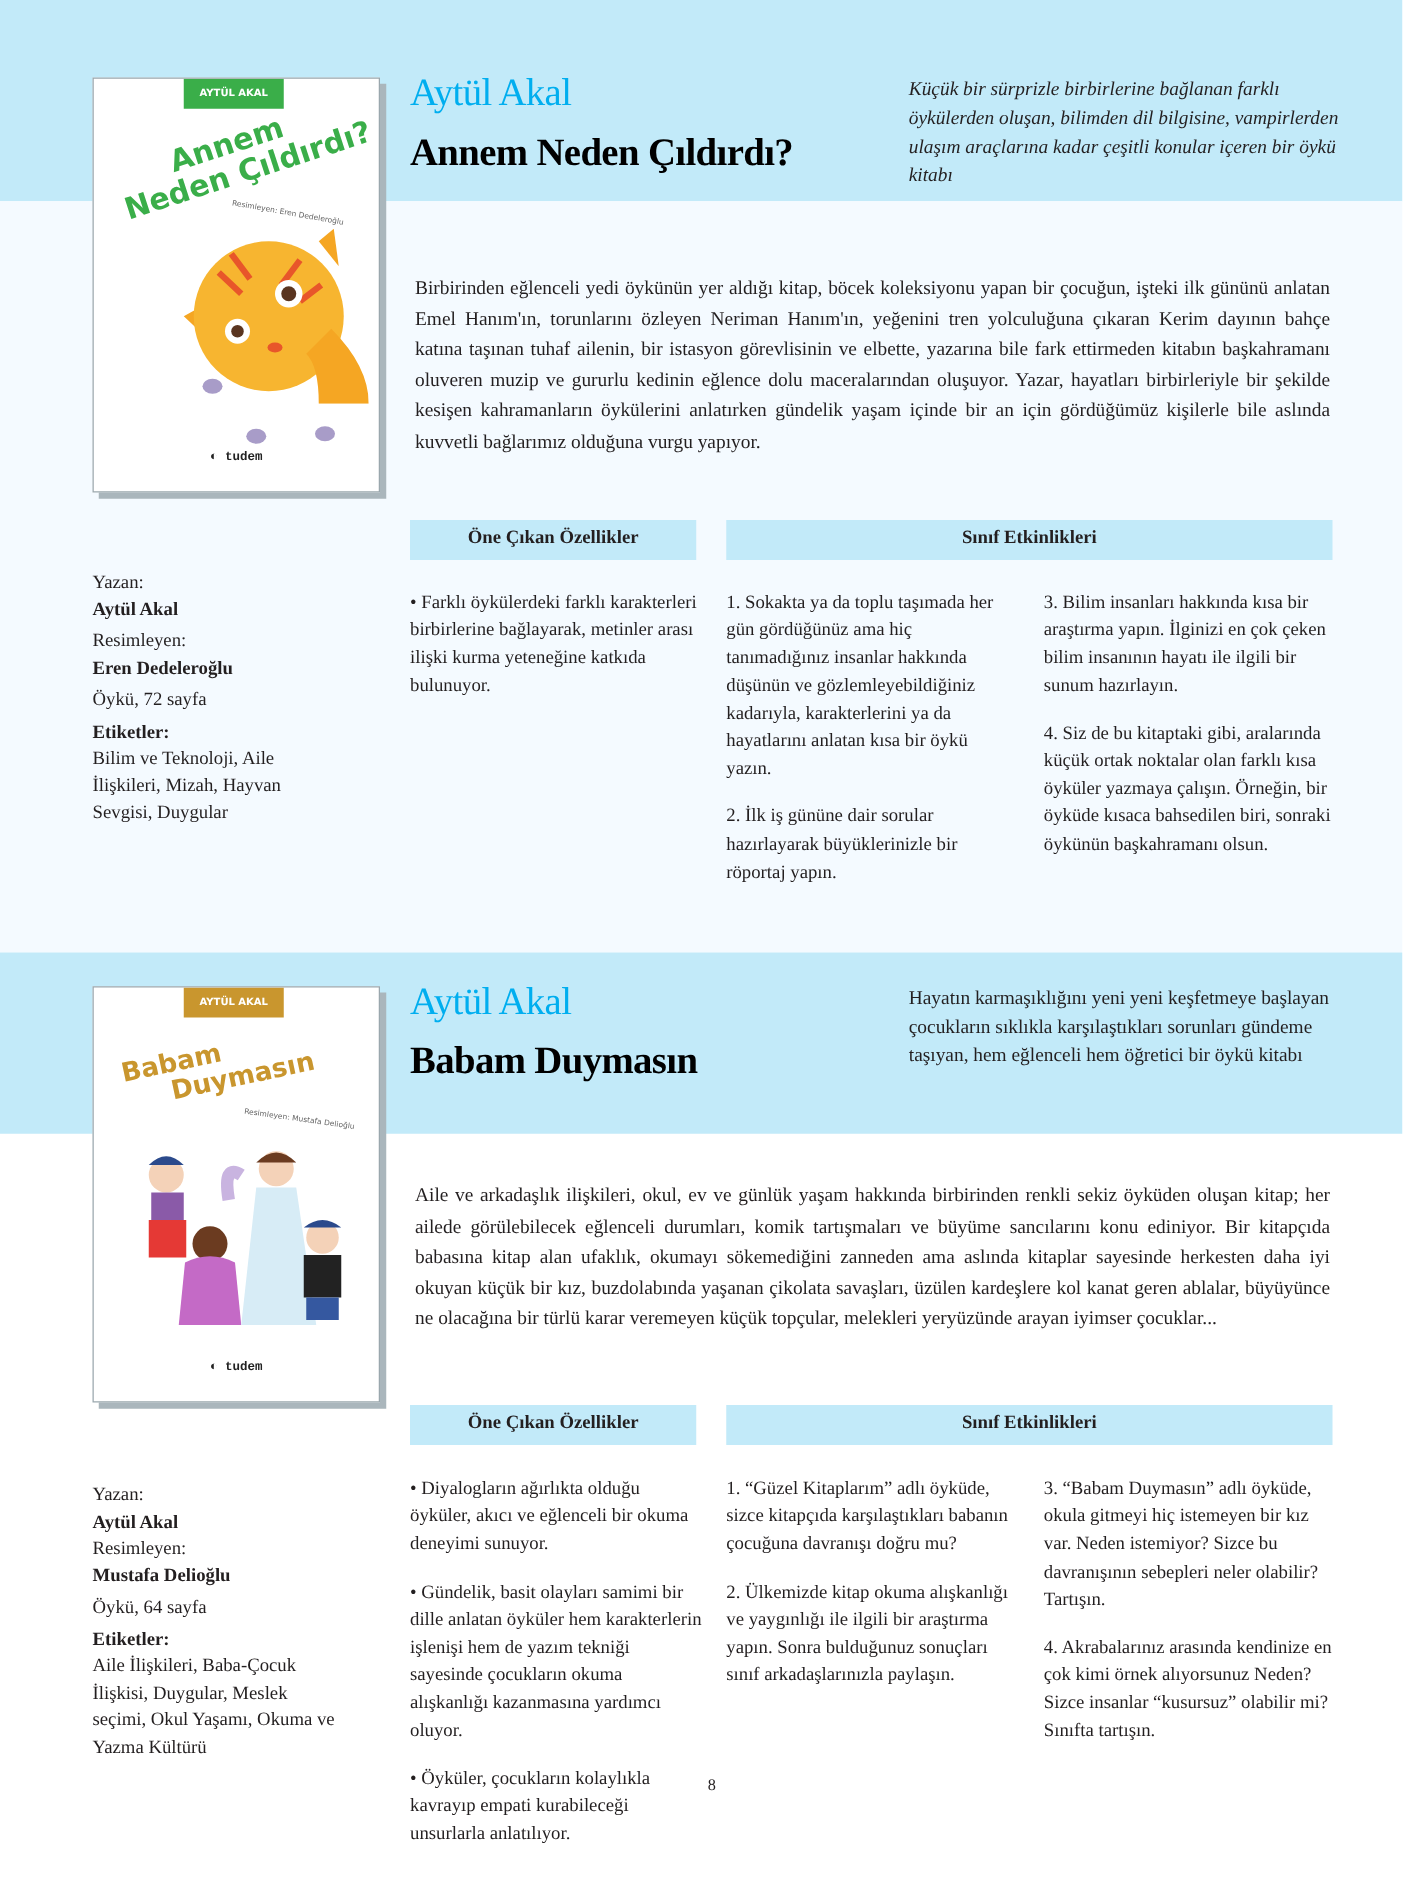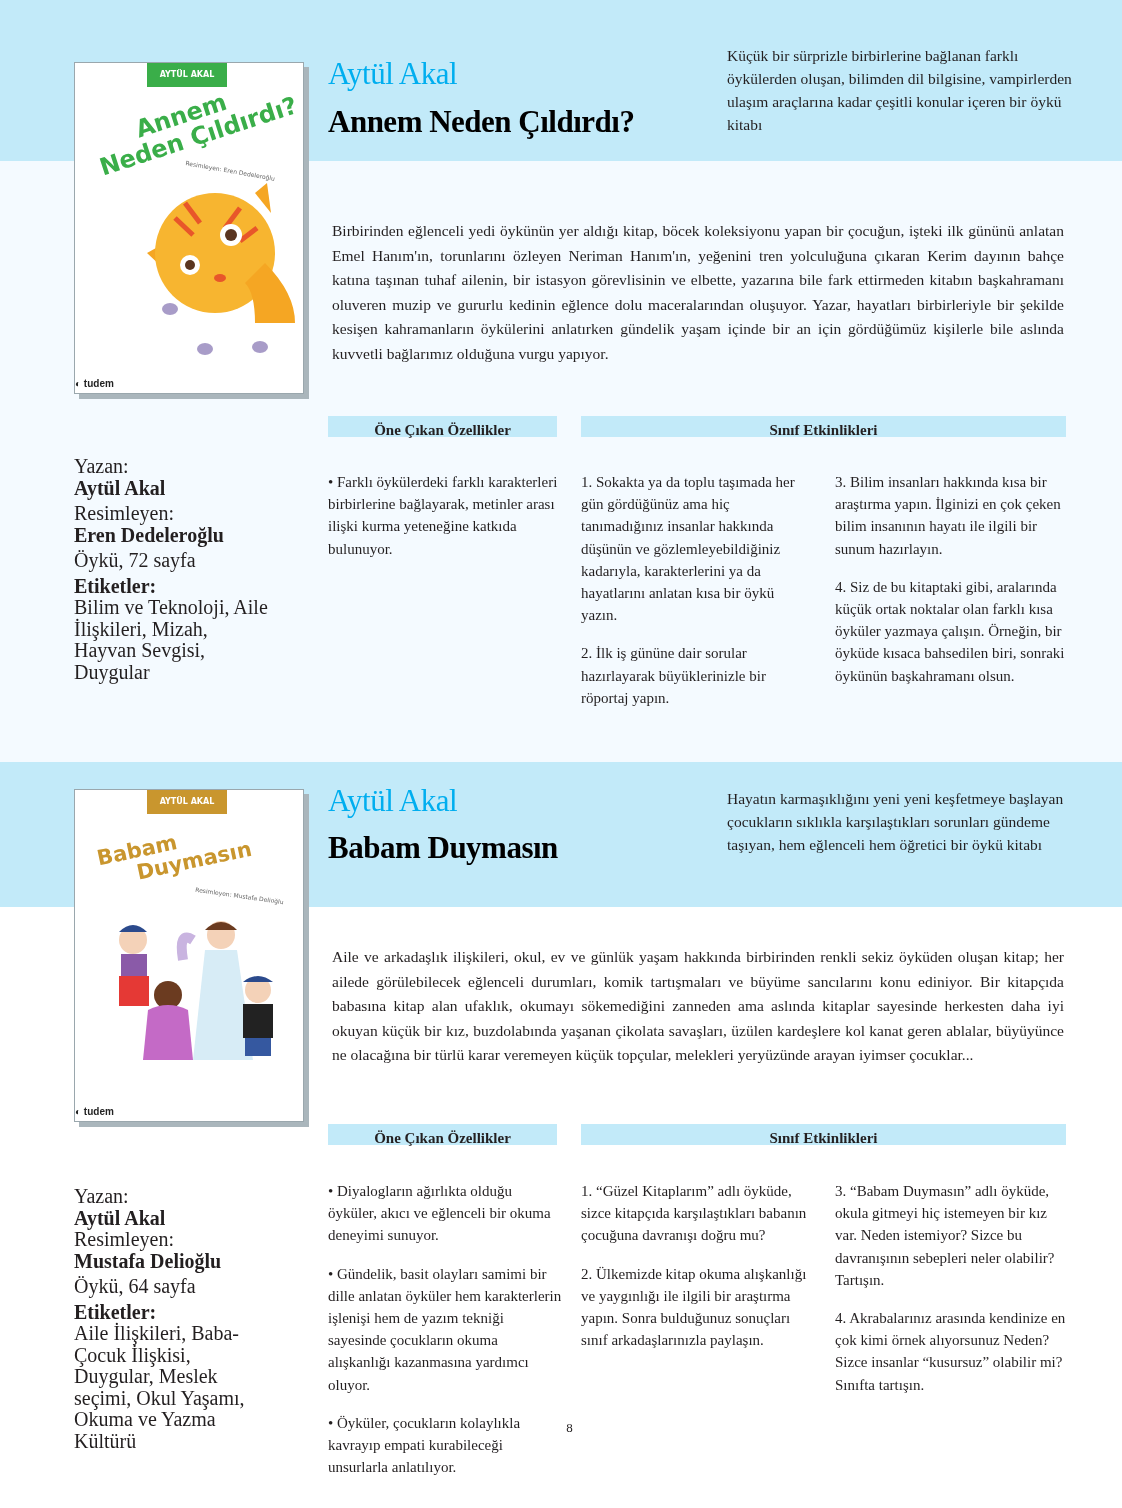--- a/index.html
+++ b/index.html
@@ -11,32 +11,32 @@
   .cover{position:absolute;left:74px;width:228px;background:#fff;border:1px solid #9aa7ad;box-shadow:5px 5px 0 #aab6bc;overflow:hidden;}
   .cover1{top:62px;height:330px;}
   .cover2{top:789px;height:331px;}
   .cover-author{position:absolute;left:72px;top:0;width:80px;height:24px;color:#fff;font-family:"DejaVu Sans",sans-serif;font-size:8px;font-weight:bold;text-align:center;line-height:24px;}
   .cover1 .cover-author{background:#3aae49;}
   .cover2 .cover-author{background:#c9962e;}
   .cover-title{position:absolute;font-family:"DejaVu Sans",sans-serif;font-weight:bold;line-height:1.05;}
   .cover1 .cover-title{left:14px;top:40px;color:#3aae49;font-size:24px;transform:rotate(-18deg);transform-origin:left top;top:70px;}
   .cover2 .cover-title{left:20px;top:58px;color:#c9962e;font-size:21px;transform:rotate(-12deg);transform-origin:left top;}
   .cover-illus{position:absolute;font-family:"DejaVu Sans",sans-serif;font-size:6px;color:#666;}
-  .cover-logo{position:absolute;bottom:4px;left:0;width:100%;text-align:left;font-family:Liberation Sans, sans-serif;font-size:10px;font-weight:bold;color:#222;}
+  .cover-logo{position:absolute;bottom:21px;left:0;width:100%;text-align:center;font-family:Liberation Mono, monospace;font-size:10px;font-weight:bold;color:#222;}
   .cat{position:absolute;left:70px;top:120px;width:150px;height:140px;}
   .kids{position:absolute;left:18px;top:120px;width:200px;height:170px;}
   .author-head{position:absolute;left:328px;font-size:31px;color:#00aeef;font-family:"Liberation Serif",serif;letter-spacing:-0.5px;}
   .title-head{position:absolute;left:328px;font-size:31px;color:#000000;font-family:"Liberation Serif",serif;font-weight:bold;letter-spacing:-0.5px;}
   .tagline{position:absolute;left:727px;width:350px;font-size:15.5px;line-height:23px;color:#231f20;font-family:"Liberation Serif",serif;}
   .desc{position:absolute;left:328px;width:740px;font-size:15.5px;line-height:24.6px;font-family:"Liberation Serif",serif;text-align:justify;}
   .desc p{margin:4px;}
-  .sec-head{position:absolute;height:21px;background:#c2eaf9;font-weight:bold;font-size:15px;text-align:center;line-height:28px;font-family:"Liberation Serif",serif;}
+  .sec-head{position:absolute;height:32px;background:#c2eaf9;font-weight:bold;font-size:15px;text-align:center;line-height:28px;font-family:"Liberation Serif",serif;}
   .col{position:absolute;font-size:15px;line-height:22.2px;font-family:"Liberation Serif",serif;}
   .col p{margin:16px 0 6px 0;}
-  .meta{position:absolute;left:74px;width:200px;font-size:20px;line-height:21.5px;font-family:"Liberation Serif",serif;}
+  .meta{position:absolute;left:74px;width:200px;font-size:15px;line-height:21.5px;font-family:"Liberation Serif",serif;}
   .meta div{margin:0;}
   .meta .bold{font-weight:bold;}
   .gap{margin-top:4px !important;}
   .page-num{position:absolute;top:1420px;left:0;width:1139px;text-align:center;font-size:13px;font-family:"Liberation Serif",serif;}
 </style>
 </head>
 <body>
 
 <div class="band band-top"></div>
 <div class="band band-pale"></div>
@@ -64,21 +64,21 @@
   <svg style="position:absolute;left:20px;top:236px;width:190px;height:60px;" viewBox="0 0 190 60">
     <ellipse cx="75" cy="10" rx="8" ry="6" fill="#a89cc8"></ellipse>
     <ellipse cx="110" cy="50" rx="8" ry="6" fill="#a89cc8"></ellipse>
     <ellipse cx="165" cy="48" rx="8" ry="6" fill="#a89cc8"></ellipse>
   </svg>
   <div class="cover-logo">◐ <span>tudem</span></div>
 </div>
 
 <div class="author-head" style="top:56px;">Aytül Akal</div>
 <div class="title-head" style="top:104px;">Annem Neden Çıldırdı?</div>
-<div class="tagline" style="top:44px;">Küçük bir sürprizle birbirlerine bağlanan farklı öykülerden oluşan, bilimden dil bilgisine, vampirlerden ulaşım araçlarına kadar çeşitli konular içeren bir öykü kitabı</div>
+<div class="tagline" style="top:60px;font-style:italic;">Küçük bir sürprizle birbirlerine bağlanan farklı öykülerden oluşan, bilimden dil bilgisine, vampirlerden ulaşım araçlarına kadar çeşitli konular içeren bir öykü kitabı</div>
 
 <div class="desc" style="top:215px;">
   <p>Birbirinden eğlenceli yedi öykünün yer aldığı kitap, böcek koleksiyonu yapan bir çocuğun, işteki ilk gününü anlatan Emel Hanım'ın, torunlarını özleyen Neriman Hanım'ın, yeğenini tren yolculuğuna çıkaran Kerim dayının bahçe katına taşınan tuhaf ailenin, bir istasyon görevlisinin ve elbette, yazarına bile fark ettirmeden kitabın başkahramanı oluveren muzip ve gururlu kedinin eğlence dolu maceralarından oluşuyor. Yazar, hayatları birbirleriyle bir şekilde kesişen kahramanların öykülerini anlatırken gündelik yaşam içinde bir an için gördüğümüz kişilerle bile aslında kuvvetli bağlarımız olduğuna vurgu yapıyor.</p>
 </div>
 
 <div class="sec-head" style="left:328px;top:416px;width:229px;">Öne Çıkan Özellikler</div>
 <div class="sec-head" style="left:581px;top:416px;width:485px;">Sınıf Etkinlikleri</div>
 
 <div class="meta" style="top:456px;">
   <div>Yazan:</div>

